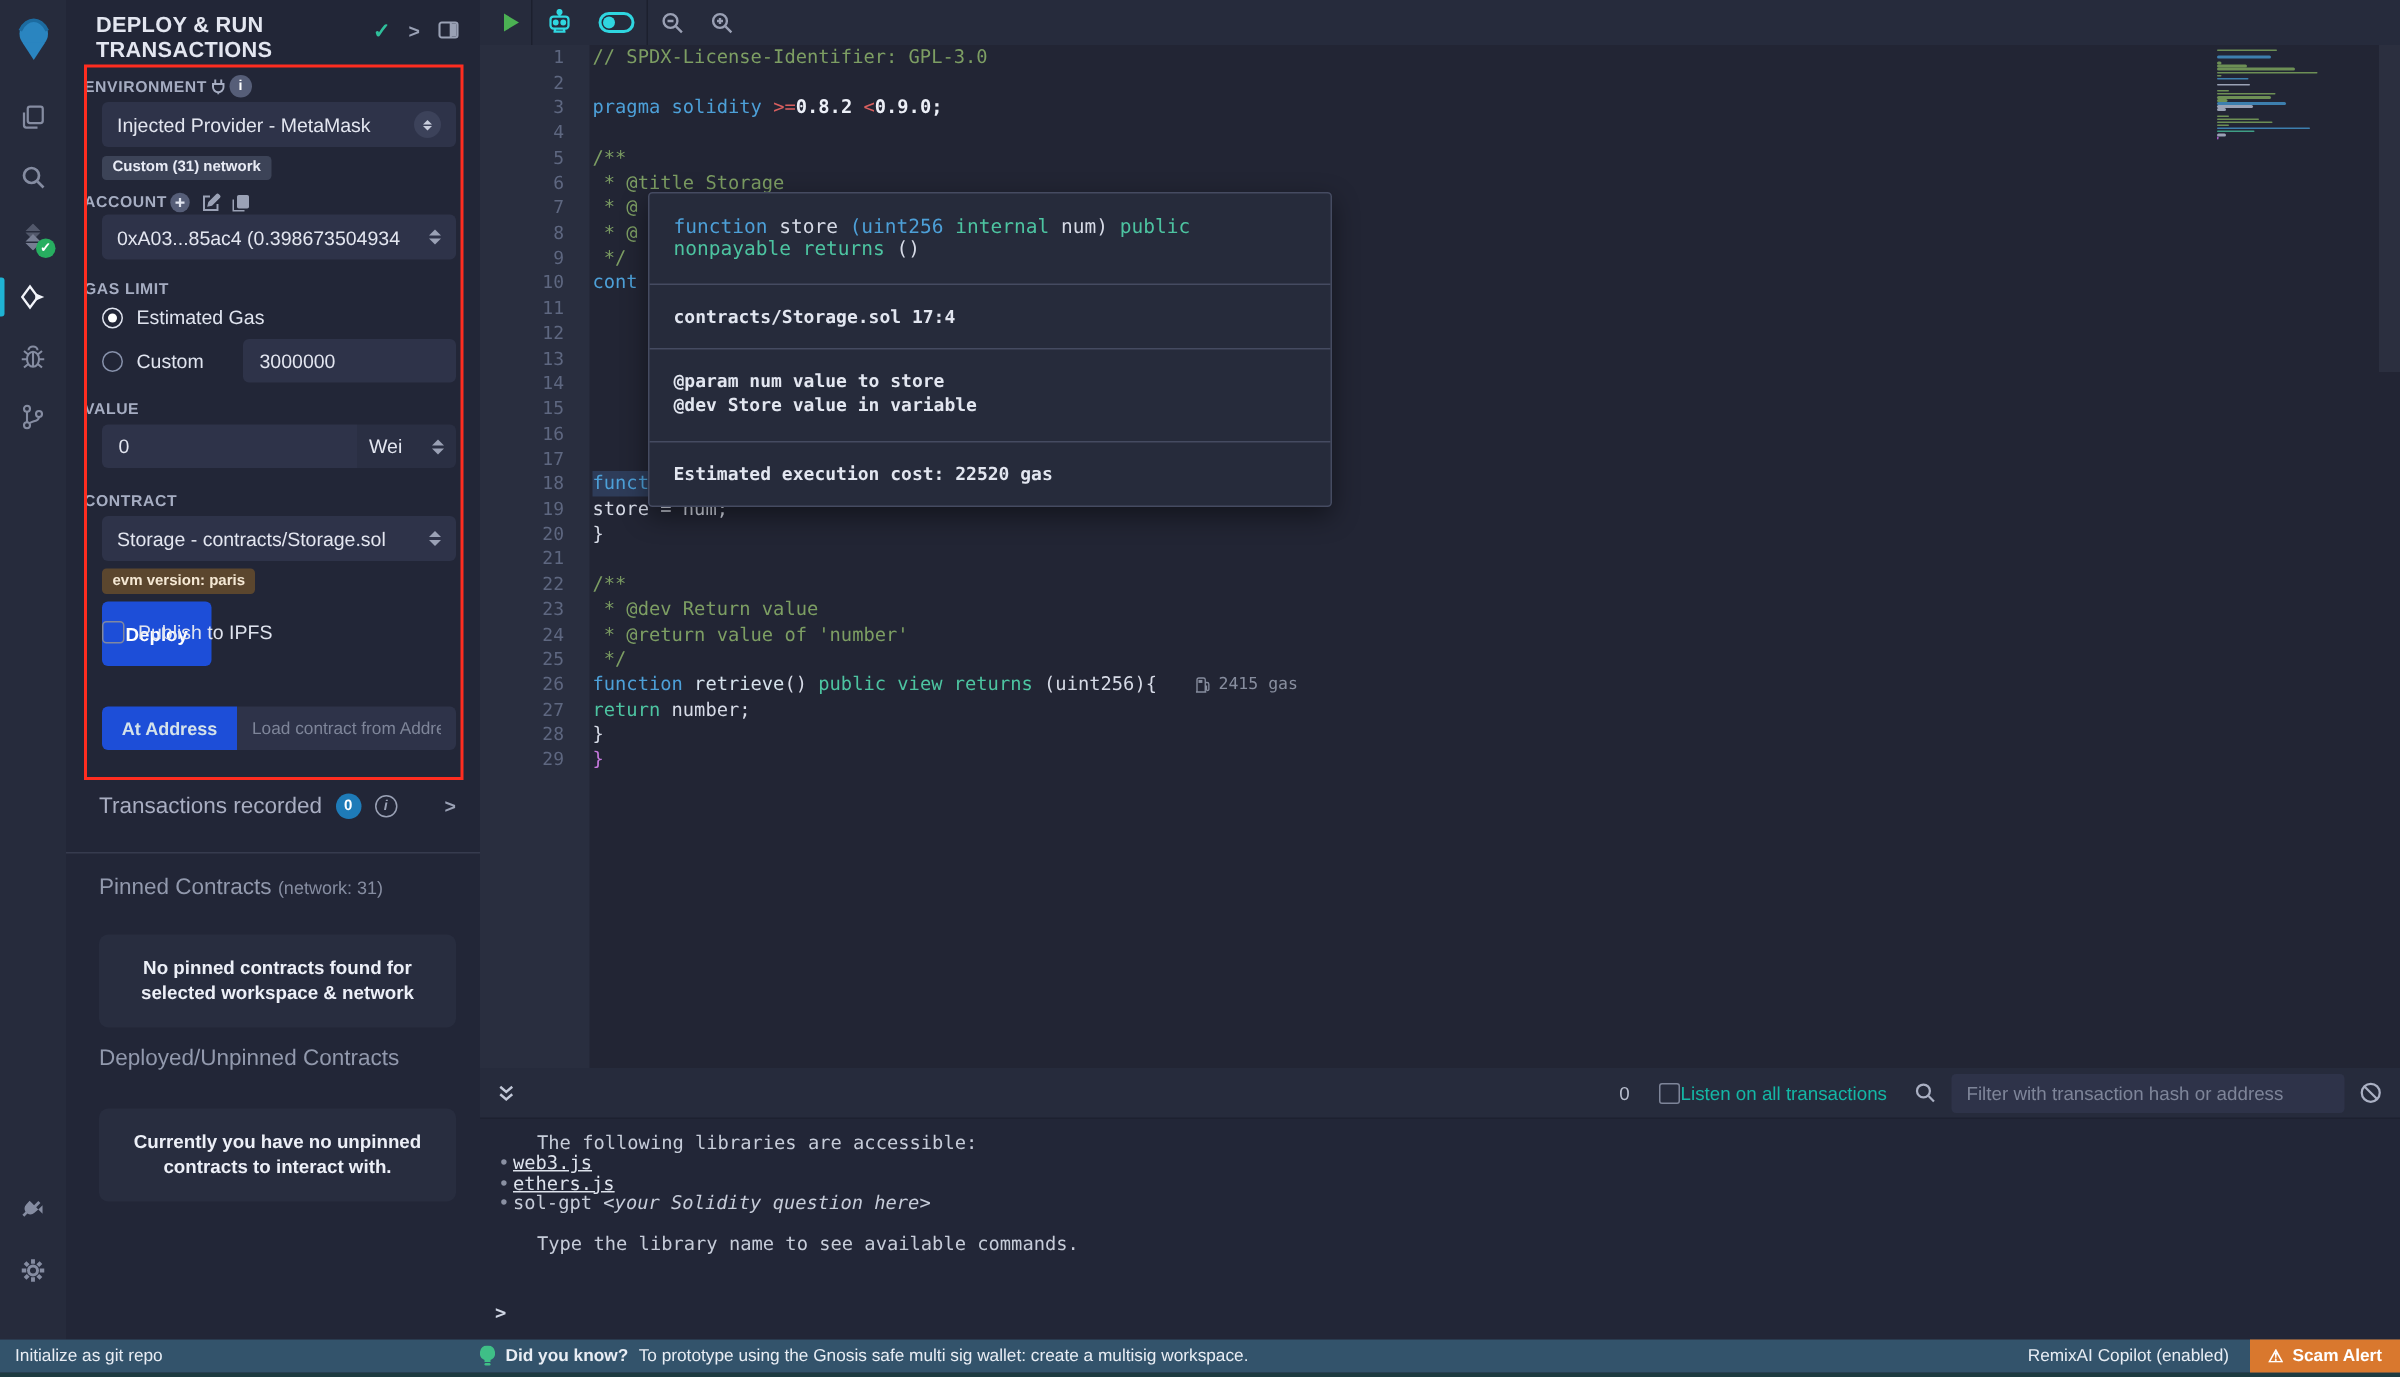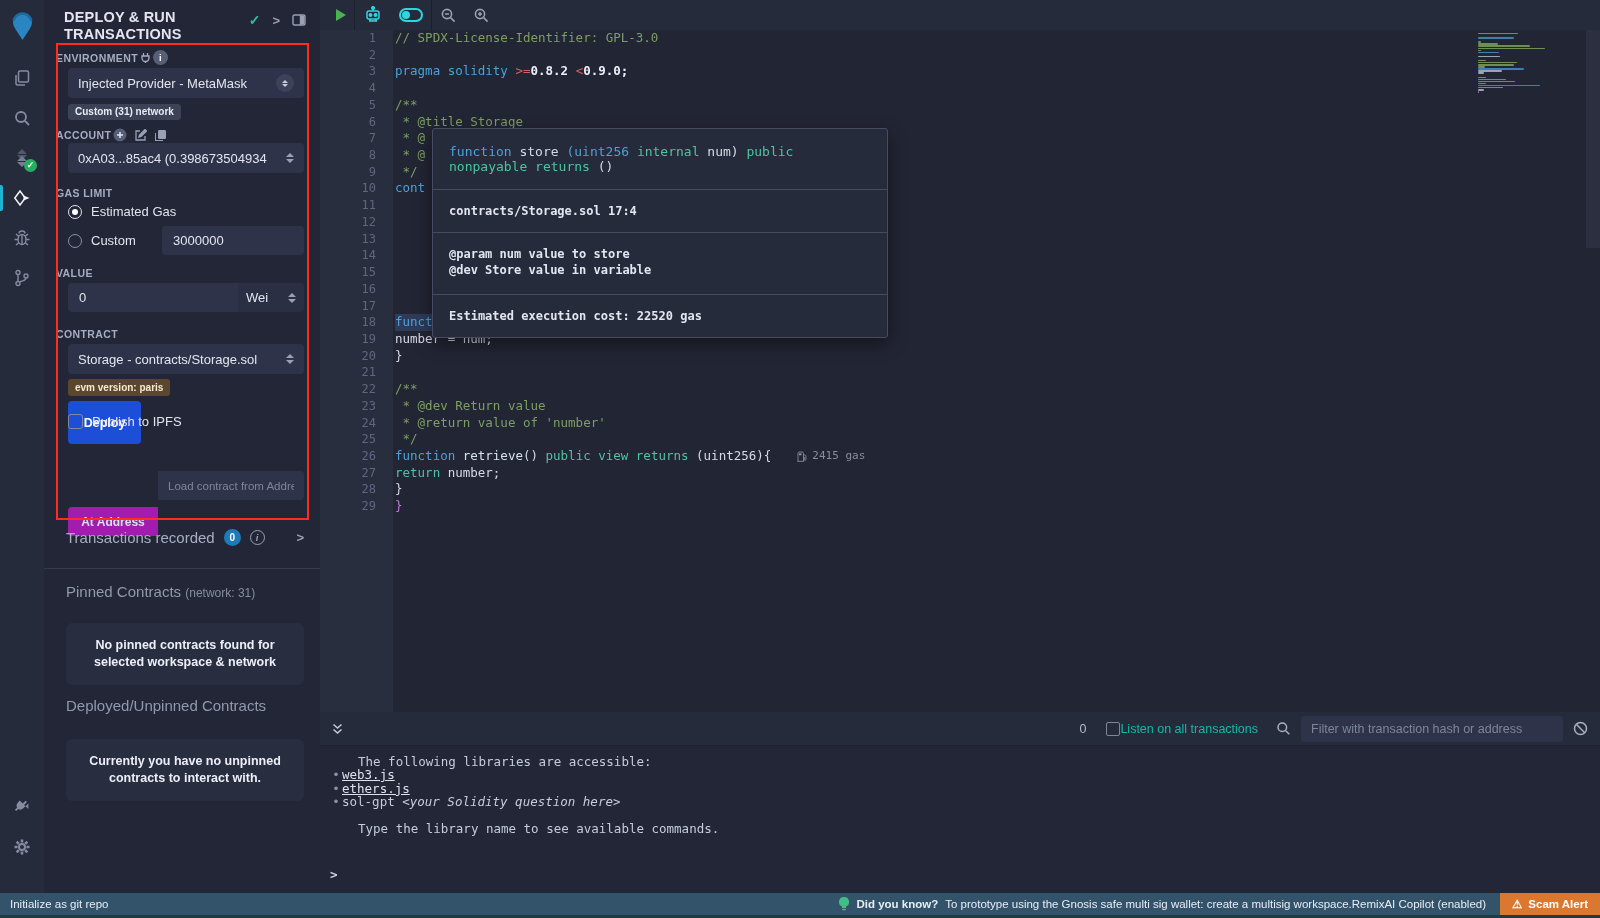--- a/index.html
+++ b/index.html
@@ -52,22 +52,22 @@
   .radio { width:14px; height:14px; border-radius:50%; border:1.5px solid #8791ab; position:relative; background:transparent; }
   .radio.sel { border-color:#dfe3ee; }
   .radio.sel::after { content:''; position:absolute; left:3px; top:3px; width:6px; height:6px; border-radius:50%; background:#fff; }
 
   .evm-badge { position:absolute; left:24px; top:379px; padding:3px 7px; background:#5b462e; border-radius:3px;
                font-size:10px; font-weight:700; color:#f5e8d4; }
   .deploy-btn { position:absolute; left:24px; top:401px; width:73px; height:43px; background:#1d4ed8; border:none; border-radius:4px;
                 color:#fff; font-size:12.5px; font-weight:700; font-family:inherit; cursor:pointer; }
   .cb-row { position:absolute; left:24px; top:414px; display:flex; align-items:center; gap:9px; font-size:13px; color:#e0e4ef; }
   .checkbox { width:15px; height:15px; border:1.5px solid #8088a0; border-radius:3px; background:transparent; }
-  .ataddr-btn { position:absolute; left:24px; top:471px; width:90px; height:29px; background:#a21caf; border:none; border-radius:4px 0 0 4px;
-                color:#d4e2ea; font-size:12px; font-weight:700; font-family:inherit; cursor:pointer;margin-top:36px; }
+  .ataddr-btn { position:absolute; left:24px; top:471px; width:90px; height:29px; background:#1d4ed8; border:none; border-radius:4px 0 0 4px;
+                color:#d4e2ea; font-size:12px; font-weight:700; font-family:inherit; cursor:pointer; }
   .ataddr-input { position:absolute; left:114px; top:471px; width:146px; height:29px; background:#2e3349; border:none; border-radius:0 4px 4px 0;
                   color:#e3e6f0; font-size:11.5px; padding:0 10px; font-family:inherit; }
   .ataddr-input::placeholder { color:#7e8599; }
   .gas-input { position:absolute; left:118px; top:226px; width:142px; height:29px; background:#2e3349; border:none; border-radius:4px;
                color:#e3e6f0; font-size:13px; padding:0 11px; font-family:inherit; }
   .val-input { position:absolute; left:24px; top:283px; width:170px; height:29px; background:#2e3349; border:none; border-radius:4px 0 0 4px;
                color:#e3e6f0; font-size:13px; padding:0 11px; font-family:inherit; }
   .wei-select { position:absolute; left:194px; top:283px; width:66px; height:29px; background:#2a2f43; border-radius:0 4px 4px 0;
                 display:flex; align-items:center; padding:0 8px; font-size:13px; color:#e3e6f0; cursor:pointer; }
 
@@ -141,21 +141,21 @@
   .t-li .bullet { width:12px; text-align:center; color:#8a90a2; }
   .term-link { color:#dde2ec; text-decoration:underline; cursor:pointer; }
   .t-hint { font-style:italic; }
   .t-outro { padding-left:28px; margin-top:13.4px; }
   .t-prompt { position:absolute; left:10px; top:122px; color:#cfd5e3; font-weight:700; }
 
   
   .statusbar { position:absolute; left:0; top:893px; width:1600px; height:22px; background:#33536b; display:flex;
                align-items:center; font-size:11.5px; color:#e8edf4; z-index:8; }
   .sb-left { margin-left:10px; width:310px; }
-  .sb-center { flex:1; display:flex; align-items:center; justify-content:flex-end; gap:7px; }
+  .sb-center { flex:1; display:flex; align-items:center; justify-content:flex-start; gap:7px; }
   .sb-bold { font-weight:700; }
   .sb-right { display:flex; align-items:center; gap:14px; }
   .scam-btn { height:22px; background:#d9782e; display:flex; align-items:center; gap:6px; padding:0 12px;
               font-weight:700; color:#fff; border:none; font-family:inherit; font-size:11.5px; cursor:pointer; }
   .bottomstrip { position:absolute; left:0; top:915px; width:1600px; height:3px; background:#1e3b41; }
 </style>
 </head>
 <body>
 
 <div class="rail">
@@ -392,21 +392,21 @@
         <div class="code-line"><span class="ln">12</span><span class="lc"></span></div>
         <div class="code-line"><span class="ln">13</span><span class="lc"></span></div>
         <div class="code-line"><span class="ln">14</span><span class="lc"></span></div>
         <div class="code-line"><span class="ln">15</span><span class="lc"></span></div>
         <div class="code-line"><span class="ln">16</span><span class="lc"></span></div>
         <div class="code-line"><span class="ln">17</span><span class="lc"></span></div>
         <div class="code-line"><span class="ln">18</span><span class="lc">    <span class="hl"><span class="tk-kw">function </span><span class="tk-fn">store</span><span class="tk-pl">(</span><span class="tk-tp">uint256</span><span class="tk-pl"> num) </span><span class="tk-gk">public</span><span class="tk-pl"> {</span></span><span class="gas-note"><svg width="10" height="11" viewBox="0 0 10 11">
                 <path d="M1 10V2.2C1 1.5 1.5 1 2.2 1h3.1C6 1 6.5 1.5 6.5 2.2V10M.3 10.3h6.9M6.5 4h1.2c.7 0 1.2.5 1.2 1.2v3.3a.8.8 0 0 1-1.6 0V6" fill="none" stroke="#878d9e" stroke-width=".9"></path>
                 <rect x="2" y="2.3" width="2.6" height="2" fill="#878d9e"></rect>
               </svg><span>22520 gas</span></span></span></div>
-        <div class="code-line"><span class="ln">19</span><span class="lc">        <span class="tk-pl">number = num;</span></span></div>
+        <div class="code-line"><span class="ln">19</span><span class="lc">        <span class="tk-pl">store = num;</span></span></div>
         <div class="code-line"><span class="ln">20</span><span class="lc">    <span class="tk-pl">}</span></span></div>
         <div class="code-line"><span class="ln">21</span><span class="lc"></span></div>
         <div class="code-line"><span class="ln">22</span><span class="lc">    <span class="tk-cm">/**</span></span></div>
         <div class="code-line"><span class="ln">23</span><span class="lc">    <span class="tk-cm"> * @dev Return value</span></span></div>
         <div class="code-line"><span class="ln">24</span><span class="lc">    <span class="tk-cm"> * @return value of 'number'</span></span></div>
         <div class="code-line"><span class="ln">25</span><span class="lc">    <span class="tk-cm"> */</span></span></div>
         <div class="code-line"><span class="ln">26</span><span class="lc">    <span class="tk-kw">function </span><span class="tk-fn">retrieve</span><span class="tk-pl">() </span><span class="tk-gk">public view returns</span><span class="tk-pl"> (uint256){</span><span class="gas-note"><svg width="10" height="11" viewBox="0 0 10 11">
                 <path d="M1 10V2.2C1 1.5 1.5 1 2.2 1h3.1C6 1 6.5 1.5 6.5 2.2V10M.3 10.3h6.9M6.5 4h1.2c.7 0 1.2.5 1.2 1.2v3.3a.8.8 0 0 1-1.6 0V6" fill="none" stroke="#878d9e" stroke-width=".9"></path>
                 <rect x="2" y="2.3" width="2.6" height="2" fill="#878d9e"></rect>
               </svg><span>2415 gas</span></span></span></div>

